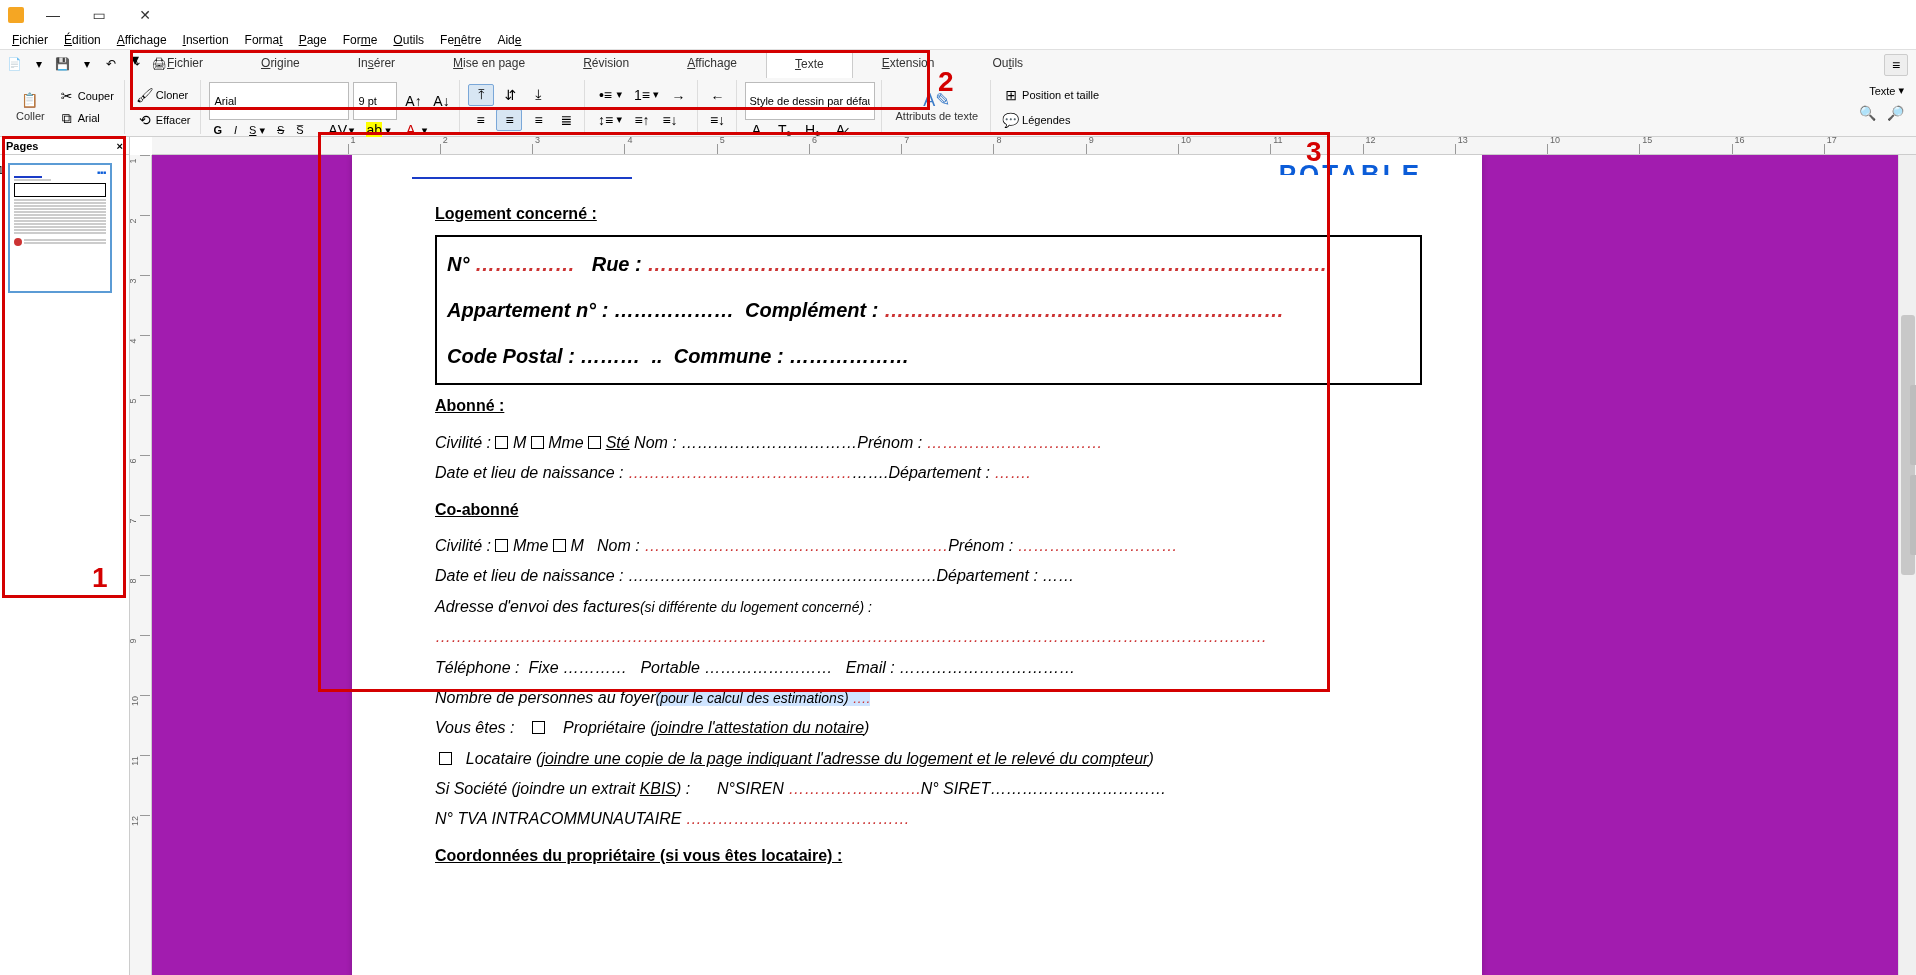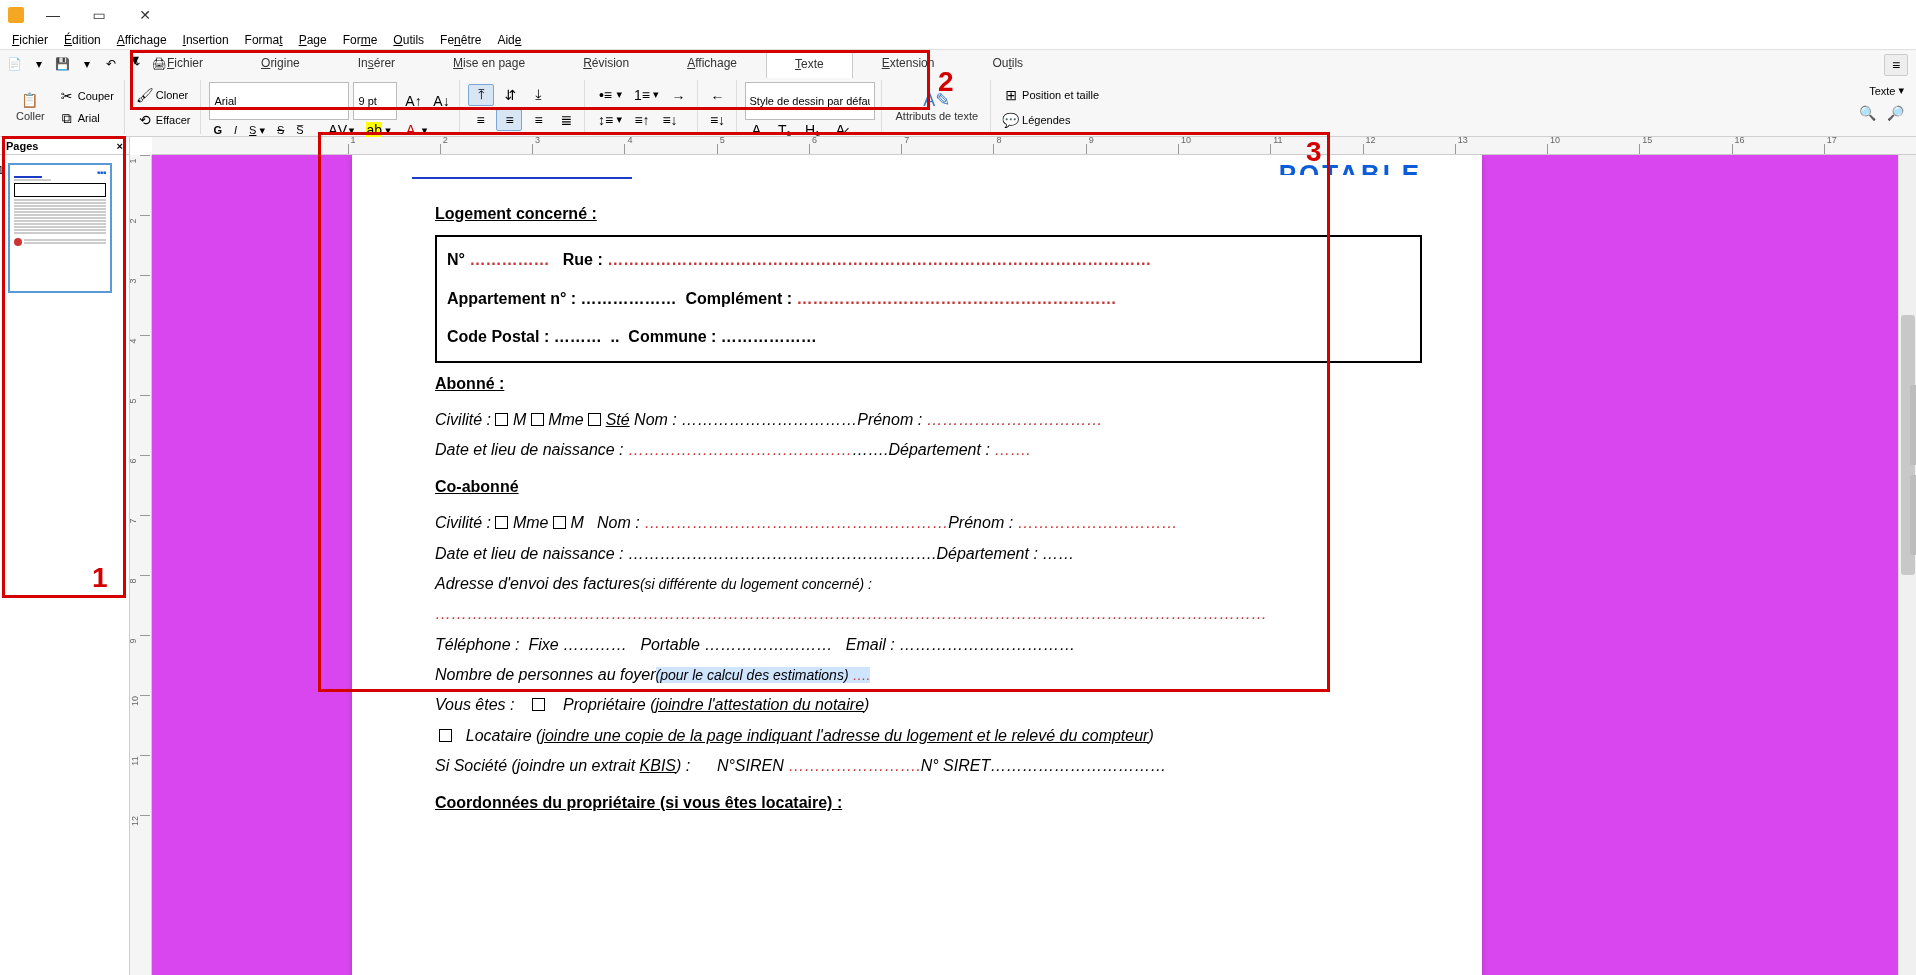--- a/index.html
+++ b/index.html
@@ -45,28 +45,28 @@
 .thumb .line { height: 2px; background: #ccc; margin: 1px 0; }
 
 .canvas-area { flex: 1; background: #fff; position: relative; overflow: hidden; }
 .ruler-h { position: absolute; left: 22px; right: 0; top: 0; height: 18px; background: #f5f5f5; border-bottom: 1px solid #ccc; font-size: 9px; color: #666; display: flex; align-items: flex-end; padding-left: 2px; }
 .ruler-h .tick { width: 100px; border-left: 1px solid #999; height: 10px; position: relative; }
 .ruler-h .tick span { position: absolute; top: -9px; left: 2px; }
 .ruler-v { position: absolute; left: 0; top: 18px; bottom: 0; width: 22px; background: #f5f5f5; border-right: 1px solid #ccc; font-size: 9px; color: #666; display: flex; flex-direction: column; }
 .ruler-v .tick { height: 60px; border-top: 1px solid #999; width: 10px; margin-left: 10px; position: relative; }
 .ruler-v .tick span { position: absolute; left: -10px; top: 0px; transform: rotate(-90deg); }
 
-.doc-viewport { position: absolute; left: 22px; top: 18px; right: 18px; bottom: 0; overflow: auto; background: #d946ef; }
+.doc-viewport { position: absolute; left: 22px; top: 18px; right: 18px; bottom: 0; overflow: auto; background: #a21caf; }
 .page { width: 1130px; min-height: 1400px; background: #fff; margin: 0 20px 20px 200px; box-shadow: 0 2px 6px rgba(0,0,0,0.2); padding: 10px 0 40px 0; position: relative; font-family: Arial, sans-serif; }
 .page-content { padding: 0 60px; font-size: 16px; color: #000; line-height: 1.9; margin-left: 23px; }
 .page .topcut { color: #0b5cd8; font-size: 26px; font-weight: bold; text-align: right; padding-right: 60px; letter-spacing: 3px; margin-top: -6px; overflow: hidden; height: 16px; }
 .page .hr-blue { border-top: 2px solid #1a3cc7; width: 220px; margin: 2px 0 20px 60px; }
 .page h3 { font-size: 16px; font-weight: bold; text-decoration: underline; margin: 6px 0; }
 .page .box { border: 2px solid #000; padding: 4px 10px; margin: 4px 0 2px 0; }
-.page .box .brow { font-size: 16px; font-weight: bold; padding: 4px 0; }
+.page .box .brow { font-size: 20px; font-weight: bold; padding: 4px 0; font-style: italic; }
 .page .dots-red { color: #c33; }
 .page .lbl { font-size: 16px; font-style: italic; }
 .page .note { font-size: 14px; }
 .page .sel { background: #cfe4ff; }
 .page .chk { display: inline-block; width: 13px; height: 13px; border: 1.5px solid #000; vertical-align: -1px; }
 .page .uline { text-decoration: underline; }
 
 .scroll-v { position: absolute; right: 0; top: 18px; bottom: 0; width: 18px; background: #f0f0f0; border-left: 1px solid #ddd; }
 .scroll-v .thumb-bar { position: absolute; left: 2px; width: 14px; top: 160px; height: 260px; background: #c8c8c8; border-radius: 3px; }
 .scroll-v .side-tab { position: absolute; right: -2px; width: 8px; height: 80px; background: #bdbdbd; border-radius: 2px 0 0 2px; }
@@ -459,20 +459,21 @@
           <div class="lbl"><span class="dots-red">…………………………………………………………………………………………………………………………………………</span></div>
 
           <div class="lbl"><span>Téléphone :</span> &nbsp;<span>Fixe</span> …………&nbsp;&nbsp; <span>Portable</span> ……………………&nbsp;&nbsp; <span>Email :</span> ……………………………</div>
 
           <div class="lbl"><span>Nombre de personnes au foyer</span><span class="note sel"><span>(pour le calcul des estimations)</span> <span class="dots-red">….</span></span></div>
 
           <div class="lbl"><span>Vous êtes :</span>&nbsp;&nbsp;&nbsp; <span class="chk"></span>&nbsp;&nbsp;&nbsp; <span>Propriétaire</span> (<span class="uline">joindre l'attestation du notaire</span>)</div>
           <div class="lbl">&nbsp;<span class="chk"></span>&nbsp;&nbsp;&nbsp;<span>Locataire</span> (<span class="uline">joindre une copie de la page indiquant l'adresse du logement et le relevé du compteur</span>)</div>
 
           <div class="lbl"><span>Si Société (joindre un extrait </span><span class="uline">KBIS</span>) :&nbsp;&nbsp;&nbsp;&nbsp;&nbsp; <span>N°SIREN</span> <span class="dots-red">…………………….</span><span>N° SIRET</span>……………………………</div>
+          <div class="lbl"><span>N° TVA INTRACOMMUNAUTAIRE</span> <span class="dots-red">……………………………………</span></div>
 
           <h3>Coordonnées du propriétaire (si vous êtes locataire) :</h3>
         </div>
       </div>
     </div>
 
     <div class="scroll-v">
       <div class="thumb-bar"></div>
       <div class="side-tab" style="top:230px"></div>
       <div class="side-tab" style="top:320px"></div>

